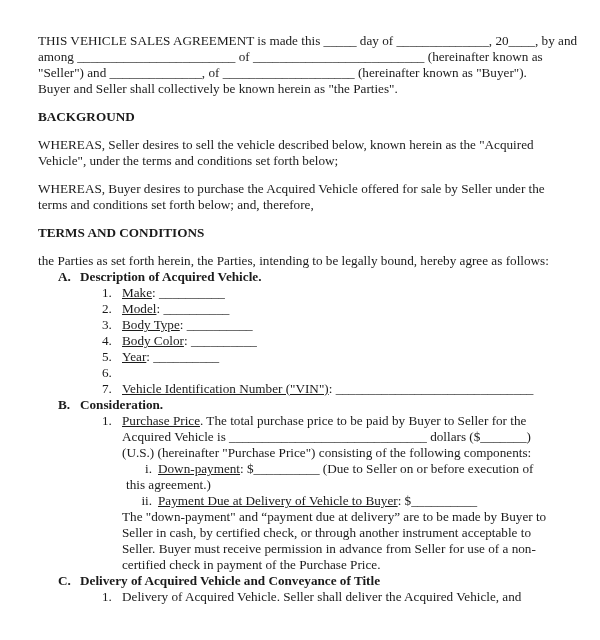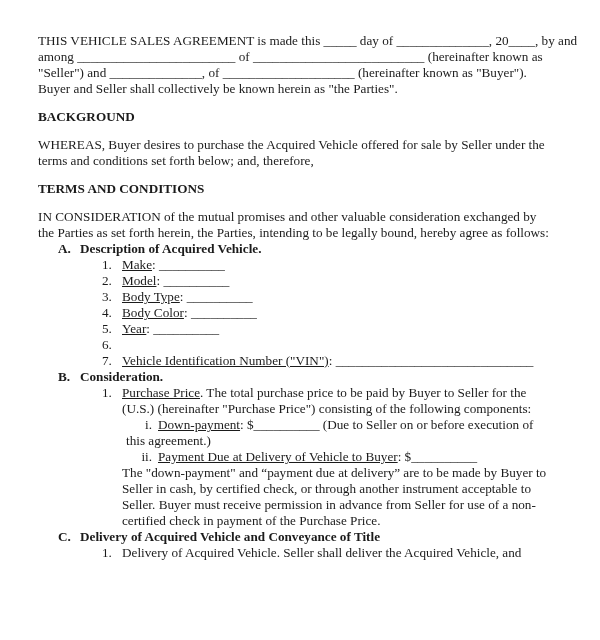--- a/index.html
+++ b/index.html
@@ -44,30 +44,33 @@
 
   <div class="para">
     <span class="line">THIS VEHICLE SALES AGREEMENT is made this _____ day of ______________, 20____, by and</span>
     <span class="line">among ________________________ of __________________________ (hereinafter known as</span>
     <span class="line">"Seller") and ______________, of ____________________ (hereinafter known as "Buyer").</span>
     <span class="line">Buyer and Seller shall collectively be known herein as "the Parties".</span>
   </div>
 
   <span class="heading">BACKGROUND</span>
 
+  <div class="para">
+    <span class="line">WHEREAS, Seller desires to sell the vehicle described below, known herein as the "Acquired</span>
+    <span class="line">Vehicle", under the terms and conditions set forth below;</span>
+  </div>
 
   <div class="para">
     <span class="line">WHEREAS, Buyer desires to purchase the Acquired Vehicle offered for sale by Seller under the</span>
     <span class="line">terms and conditions set forth below; and, therefore,</span>
   </div>
 
   <span class="heading">TERMS AND CONDITIONS</span>
 
   <div class="tight">
-    <span class="line">IN CONSIDERATION of the mutual promises and other valuable consideration exchanged by</span>
     <span class="line">the Parties as set forth herein, the Parties, intending to be legally bound, hereby agree as follows:</span>
   </div>
 
   <div class="row lvl1">
     <span class="marker">A.</span>
     <span class="rtext">Description of Acquired Vehicle.</span>
   </div>
 
   <div class="row lvl2">
     <span class="marker">1.</span>
@@ -99,20 +102,21 @@
 
   <div class="row lvl1">
     <span class="marker">B.</span>
     <span class="rtext">Consideration.</span>
   </div>
 
   <div class="row lvl2">
     <span class="marker">1.</span>
     <span><span class="ul">Purchase Price</span><span>. The total purchase price to be paid by Buyer to Seller for the</span></span>
   </div>
+  <span class="line cont2">Acquired Vehicle is ______________________________ dollars ($_______)</span>
   <span class="line cont2">(U.S.) (hereinafter "Purchase Price") consisting of the following components:</span>
 
   <div class="row lvl3">
     <span class="marker">i.</span>
     <span><span class="ul">Down-payment</span><span>: $__________ (Due to Seller on or before execution of</span></span>
   </div>
   <span class="line cont3">this agreement.)</span>
 
   <div class="row lvl3">
     <span class="marker">ii.</span>

